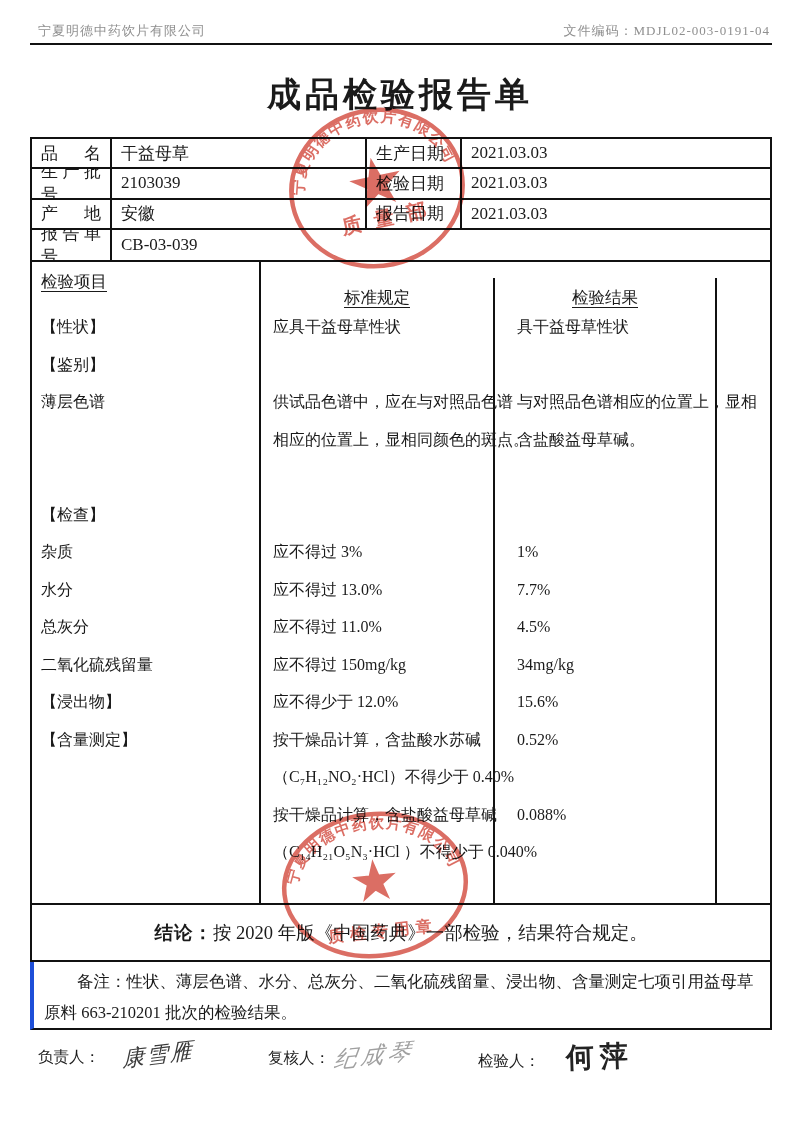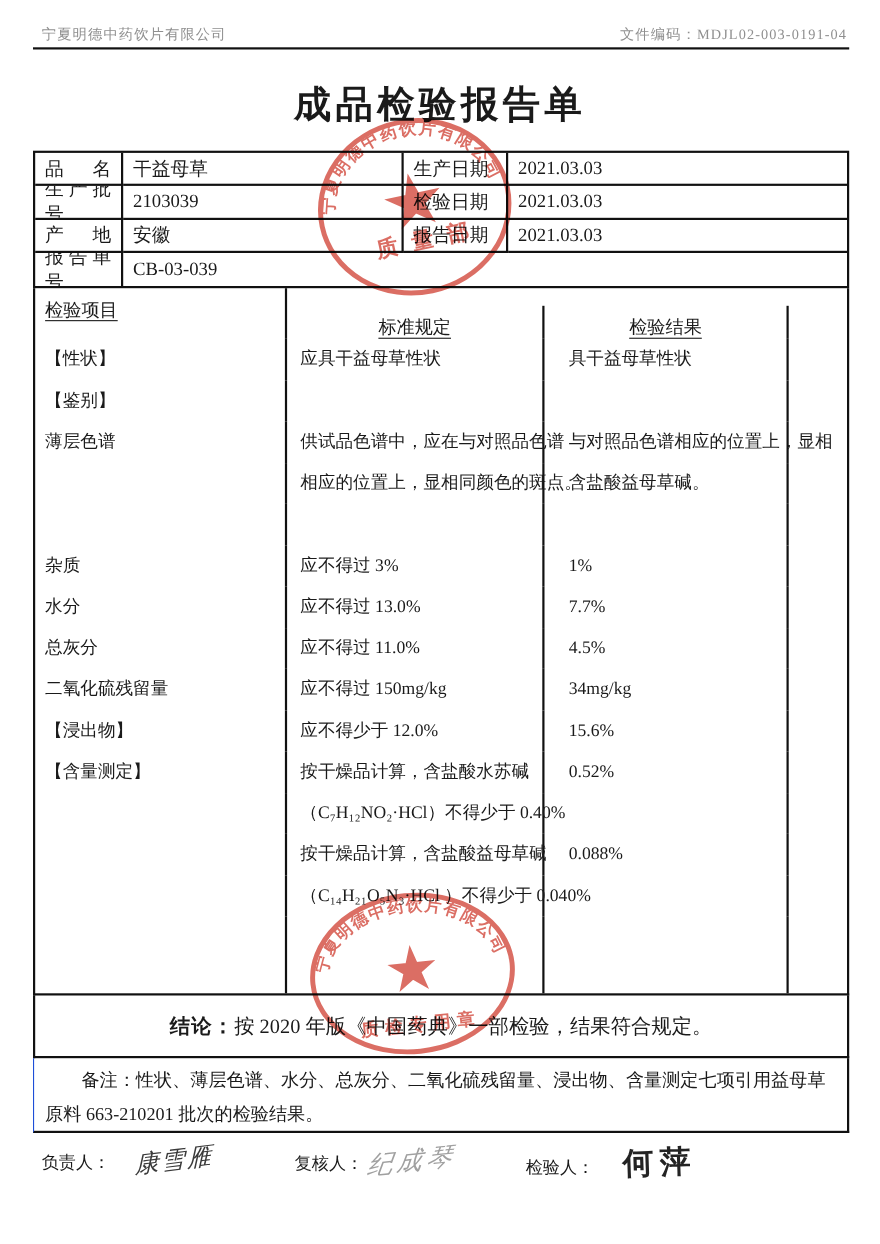--- a/index.html
+++ b/index.html
@@ -48,21 +48,21 @@
   .thead-row .c2,.thead-row .c3{text-align:center;padding-left:0;margin-top:16px;}
   .colhead{text-decoration:underline;text-underline-offset:4px;}
   .detail-rows{display:flex;flex-direction:column;}
   
   .conclusion-row{position:absolute;left:30px;top:905px;width:742px;height:57px;
     border-left:2px solid #111;border-right:2px solid #111;border-bottom:2px solid #111;
     box-sizing:border-box;display:flex;align-items:center;justify-content:center;
     font-size:18.5px;}
   .conclusion-row b{letter-spacing:1px;}
   .remark-row{position:absolute;left:30px;top:962px;width:742px;height:68px;
-    border-left:1px solid #1d4ed8;border-right:2px solid #111;border-bottom:2px solid #111;
+    border-left:4px solid #1d4ed8;border-right:2px solid #111;border-bottom:2px solid #111;
     box-sizing:border-box;font-size:16.5px;}
   .remark-row p{margin:4px 10px;line-height:31px;text-indent:2em;}
   
   .sig{position:absolute;font-size:15.5px;}
   .sig .name{display:inline-block;}
   .sig-owner{left:38px;top:1040px;}
   .sig-owner .name{font-size:22px;color:#3a3a3a;font-style:italic;
     transform:rotate(-7deg) skewX(-6deg);margin-left:22px;letter-spacing:2px;}
   .sig-reviewer{left:268px;top:1040px;}
   .sig-reviewer .name{font-size:23px;color:#a0a0a0;font-style:italic;
@@ -149,20 +149,26 @@
         <div class="tcell c3">含盐酸益母草碱。</div>
         <div class="tcell c4"></div>
       </div>
         <div class="trow">
         <div class="tcell c1"></div>
         <div class="tcell c2"></div>
         <div class="tcell c3"></div>
         <div class="tcell c4"></div>
       </div>
         <div class="trow">
+        <div class="tcell c1">【检查】</div>
+        <div class="tcell c2"></div>
+        <div class="tcell c3"></div>
+        <div class="tcell c4"></div>
+      </div>
+        <div class="trow">
         <div class="tcell c1">杂质</div>
         <div class="tcell c2">应不得过 3%</div>
         <div class="tcell c3">1%</div>
         <div class="tcell c4"></div>
       </div>
         <div class="trow">
         <div class="tcell c1">水分</div>
         <div class="tcell c2">应不得过 13.0%</div>
         <div class="tcell c3">7.7%</div>
         <div class="tcell c4"></div>

